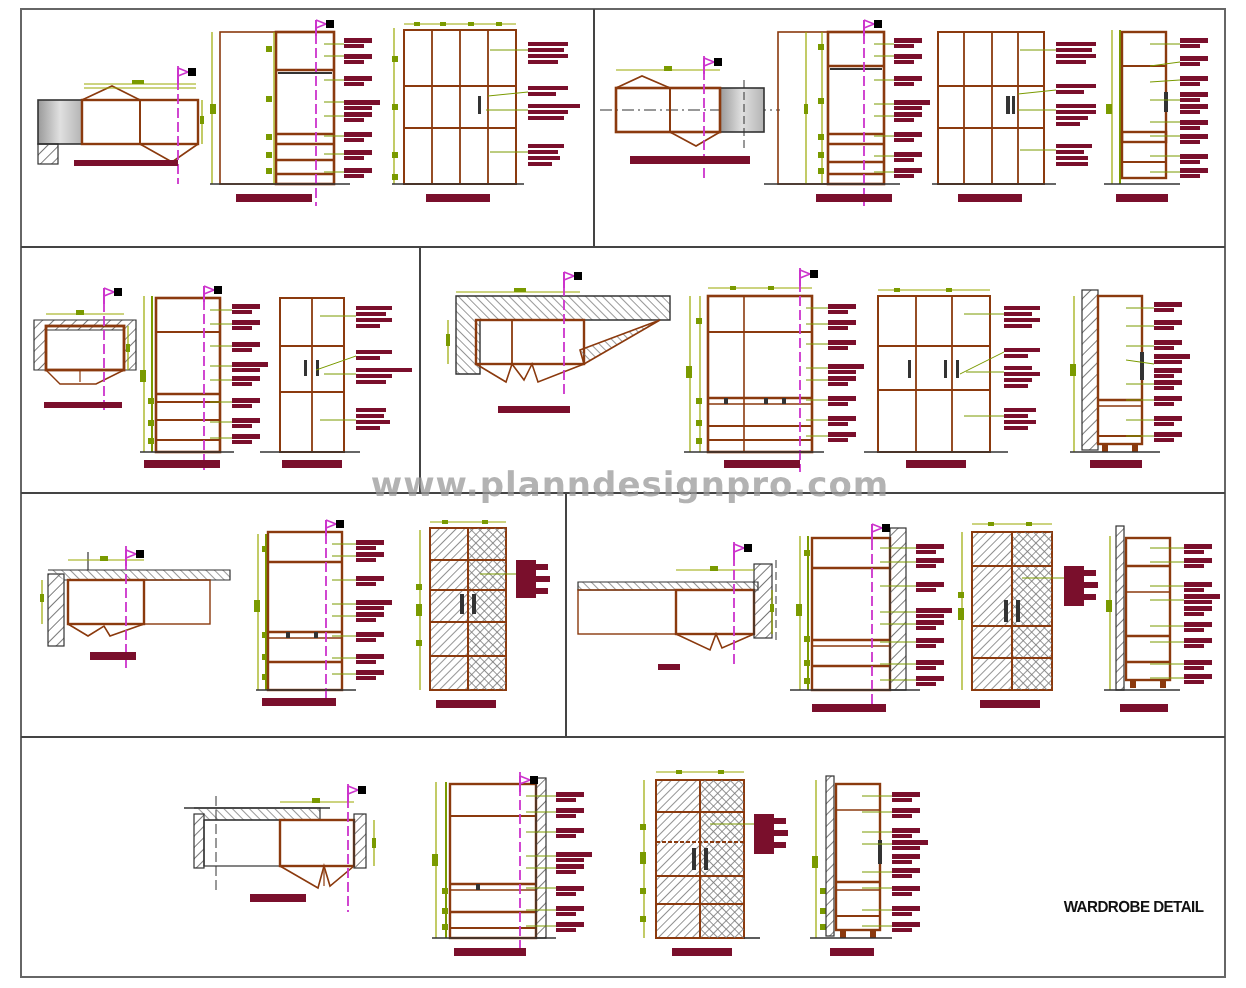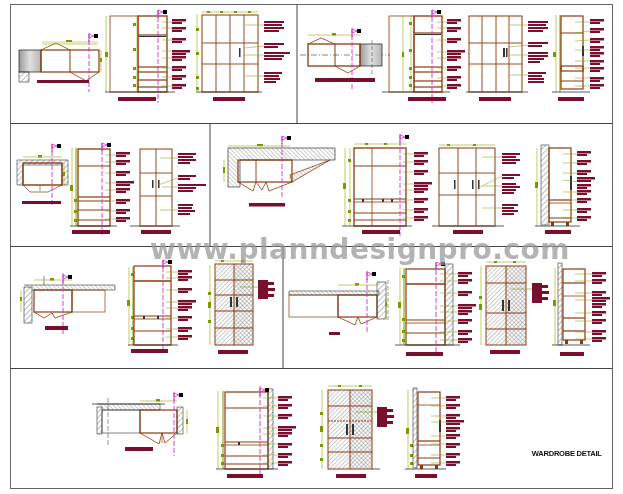--- a/index.html
+++ b/index.html
@@ -1,20 +1,20 @@
 <!DOCTYPE html>
 <html><head>
 <meta charset="utf-8">
 <style>
   html, body { margin: 0; padding: 0; background: #ffffff; }
   body { width: 623px; height: 494px; overflow: hidden; position: relative; font-family: "Liberation Sans", sans-serif; }
   #sheet { position: absolute; left: 0; top: 0; width: 623px; height: 494px; }
   .watermark {
     position: absolute; left: 150px; top: 233px; width: 330px; text-align: center;
-    font-family: "DejaVu Sans", sans-serif; font-weight: bold; font-size: 28px; letter-spacing: 0.5px;
+    font-family: "DejaVu Sans", sans-serif; font-weight: bold; font-size: 17px; letter-spacing: 0.5px;
     color: #9a9a9a; opacity: 0.75; pointer-events: none;
   }
   .title-block {
     position: absolute; left: 530px; top: 449px;
     font-family: "Liberation Sans", sans-serif; font-weight: bold; font-size: 8px;
     color: #111; letter-spacing: -0.3px; transform: scaleX(0.95);
   }
 </style>
 </head>
 <body>

